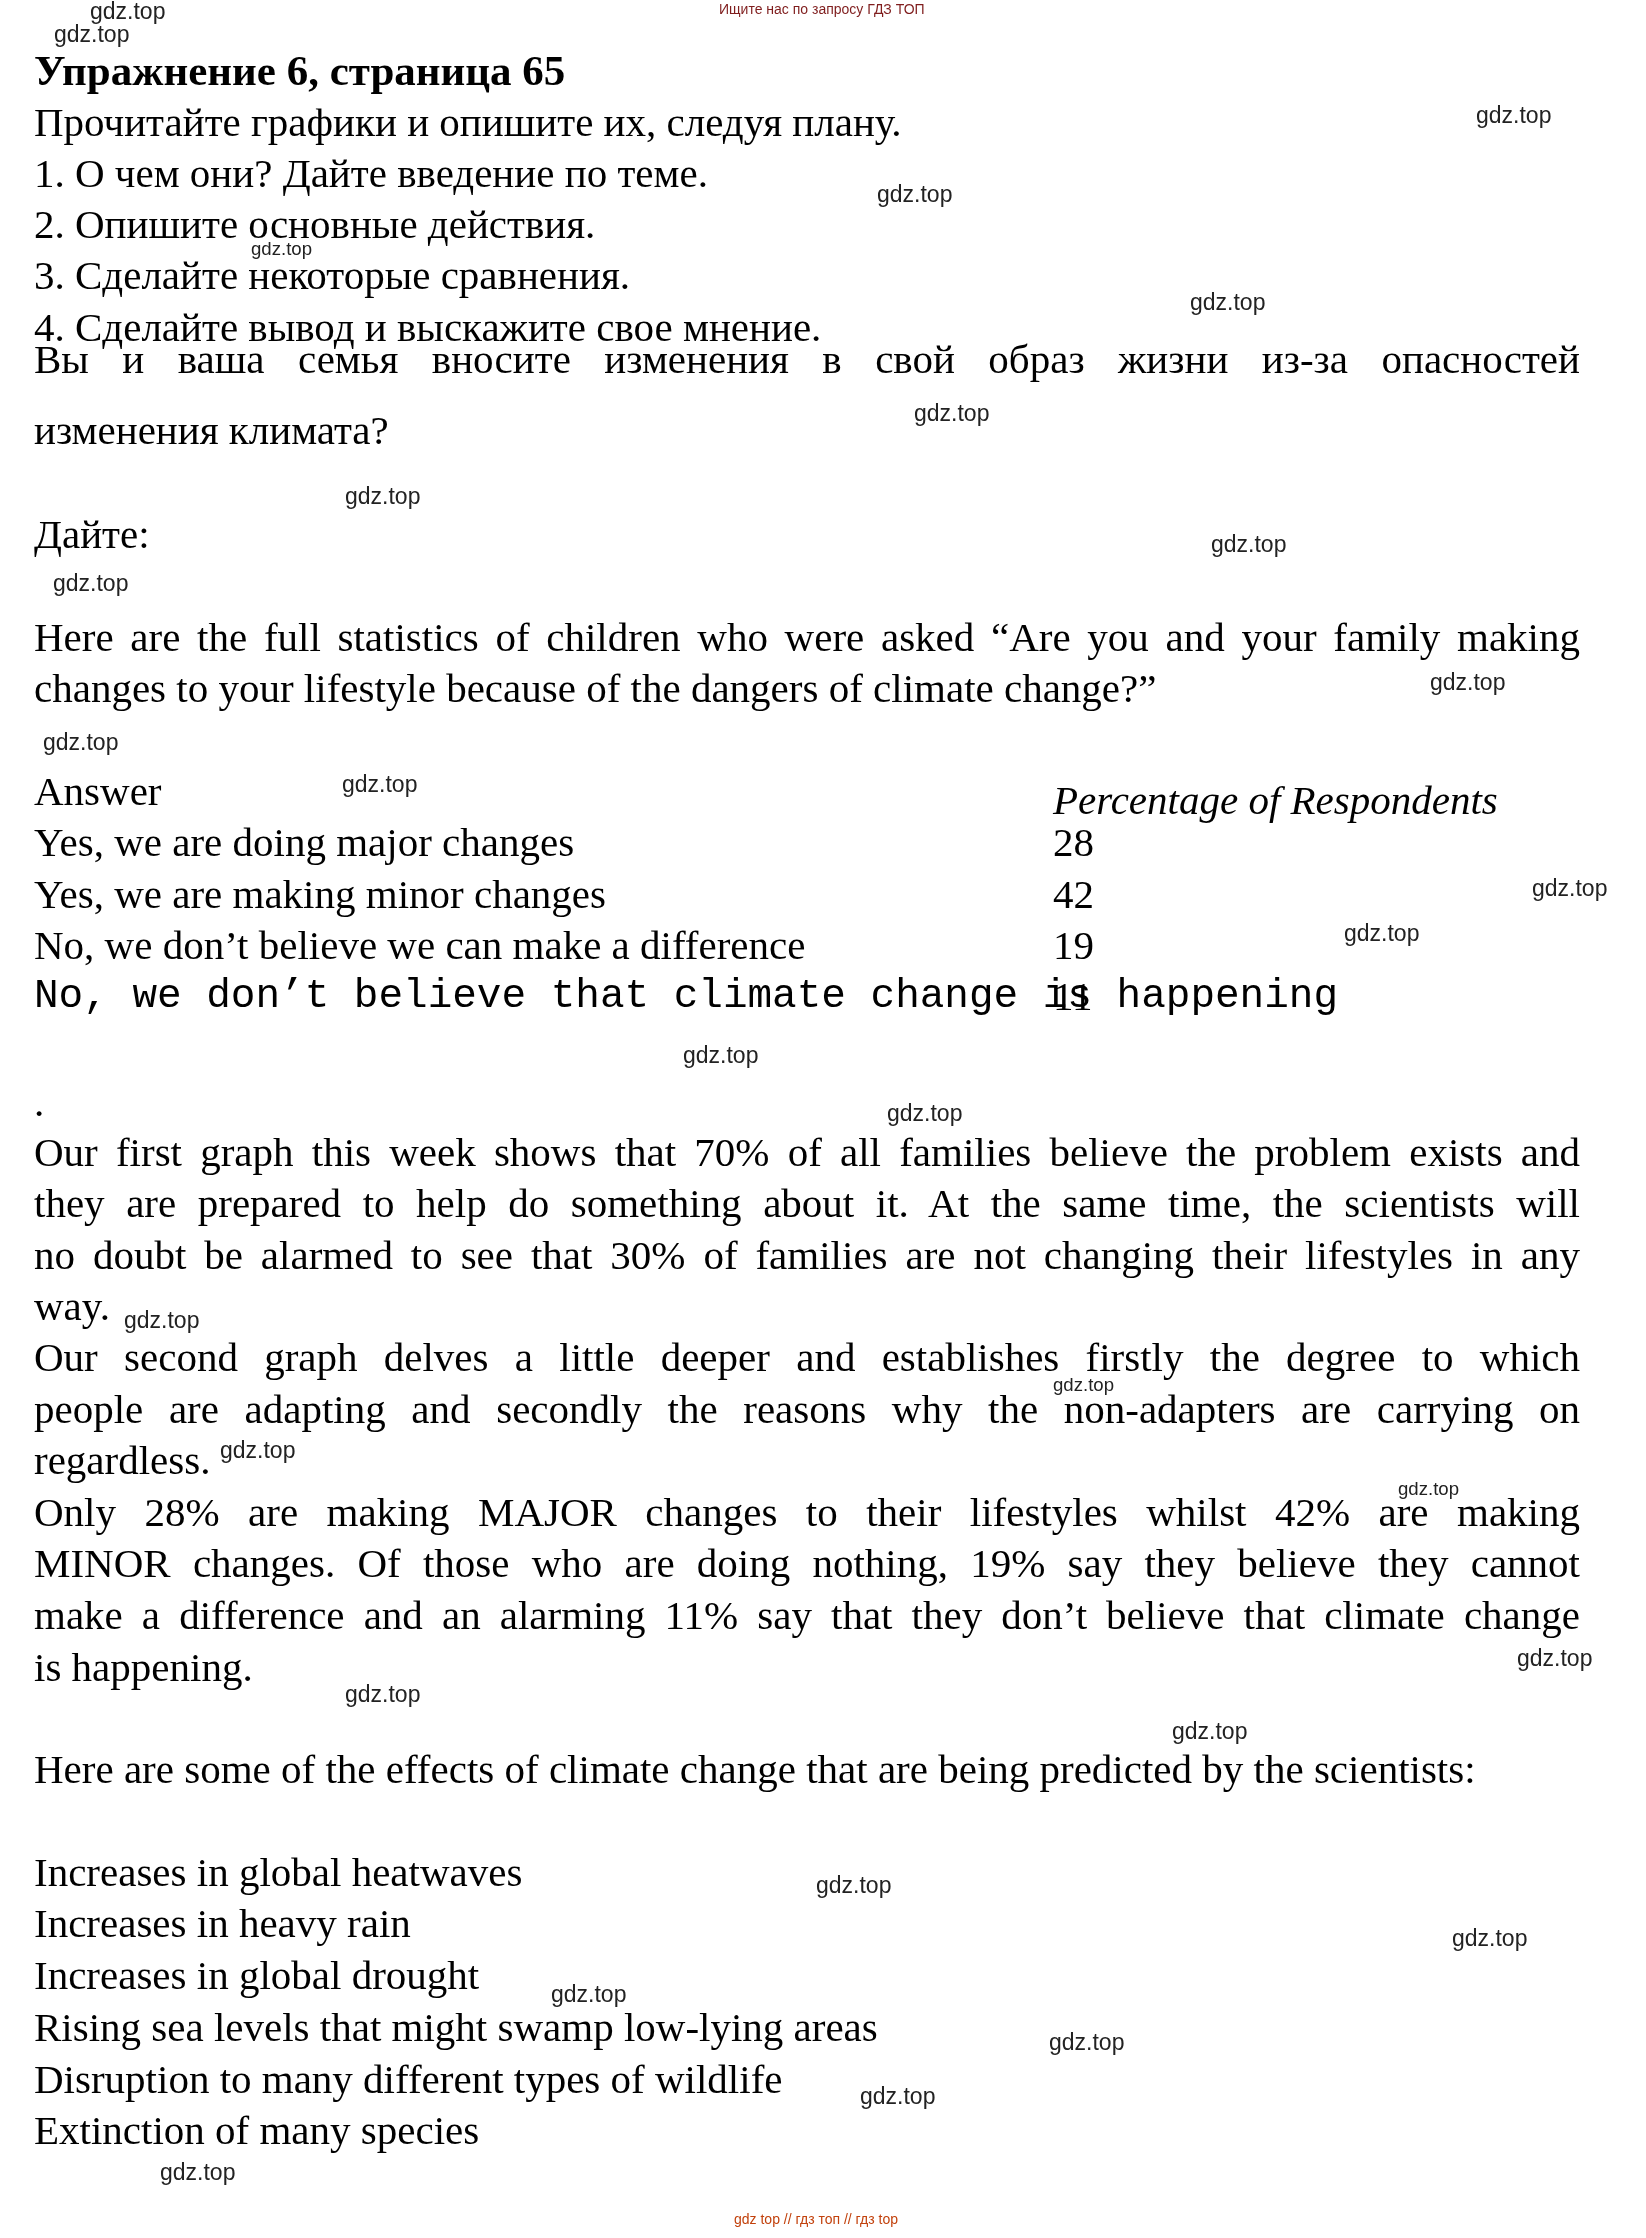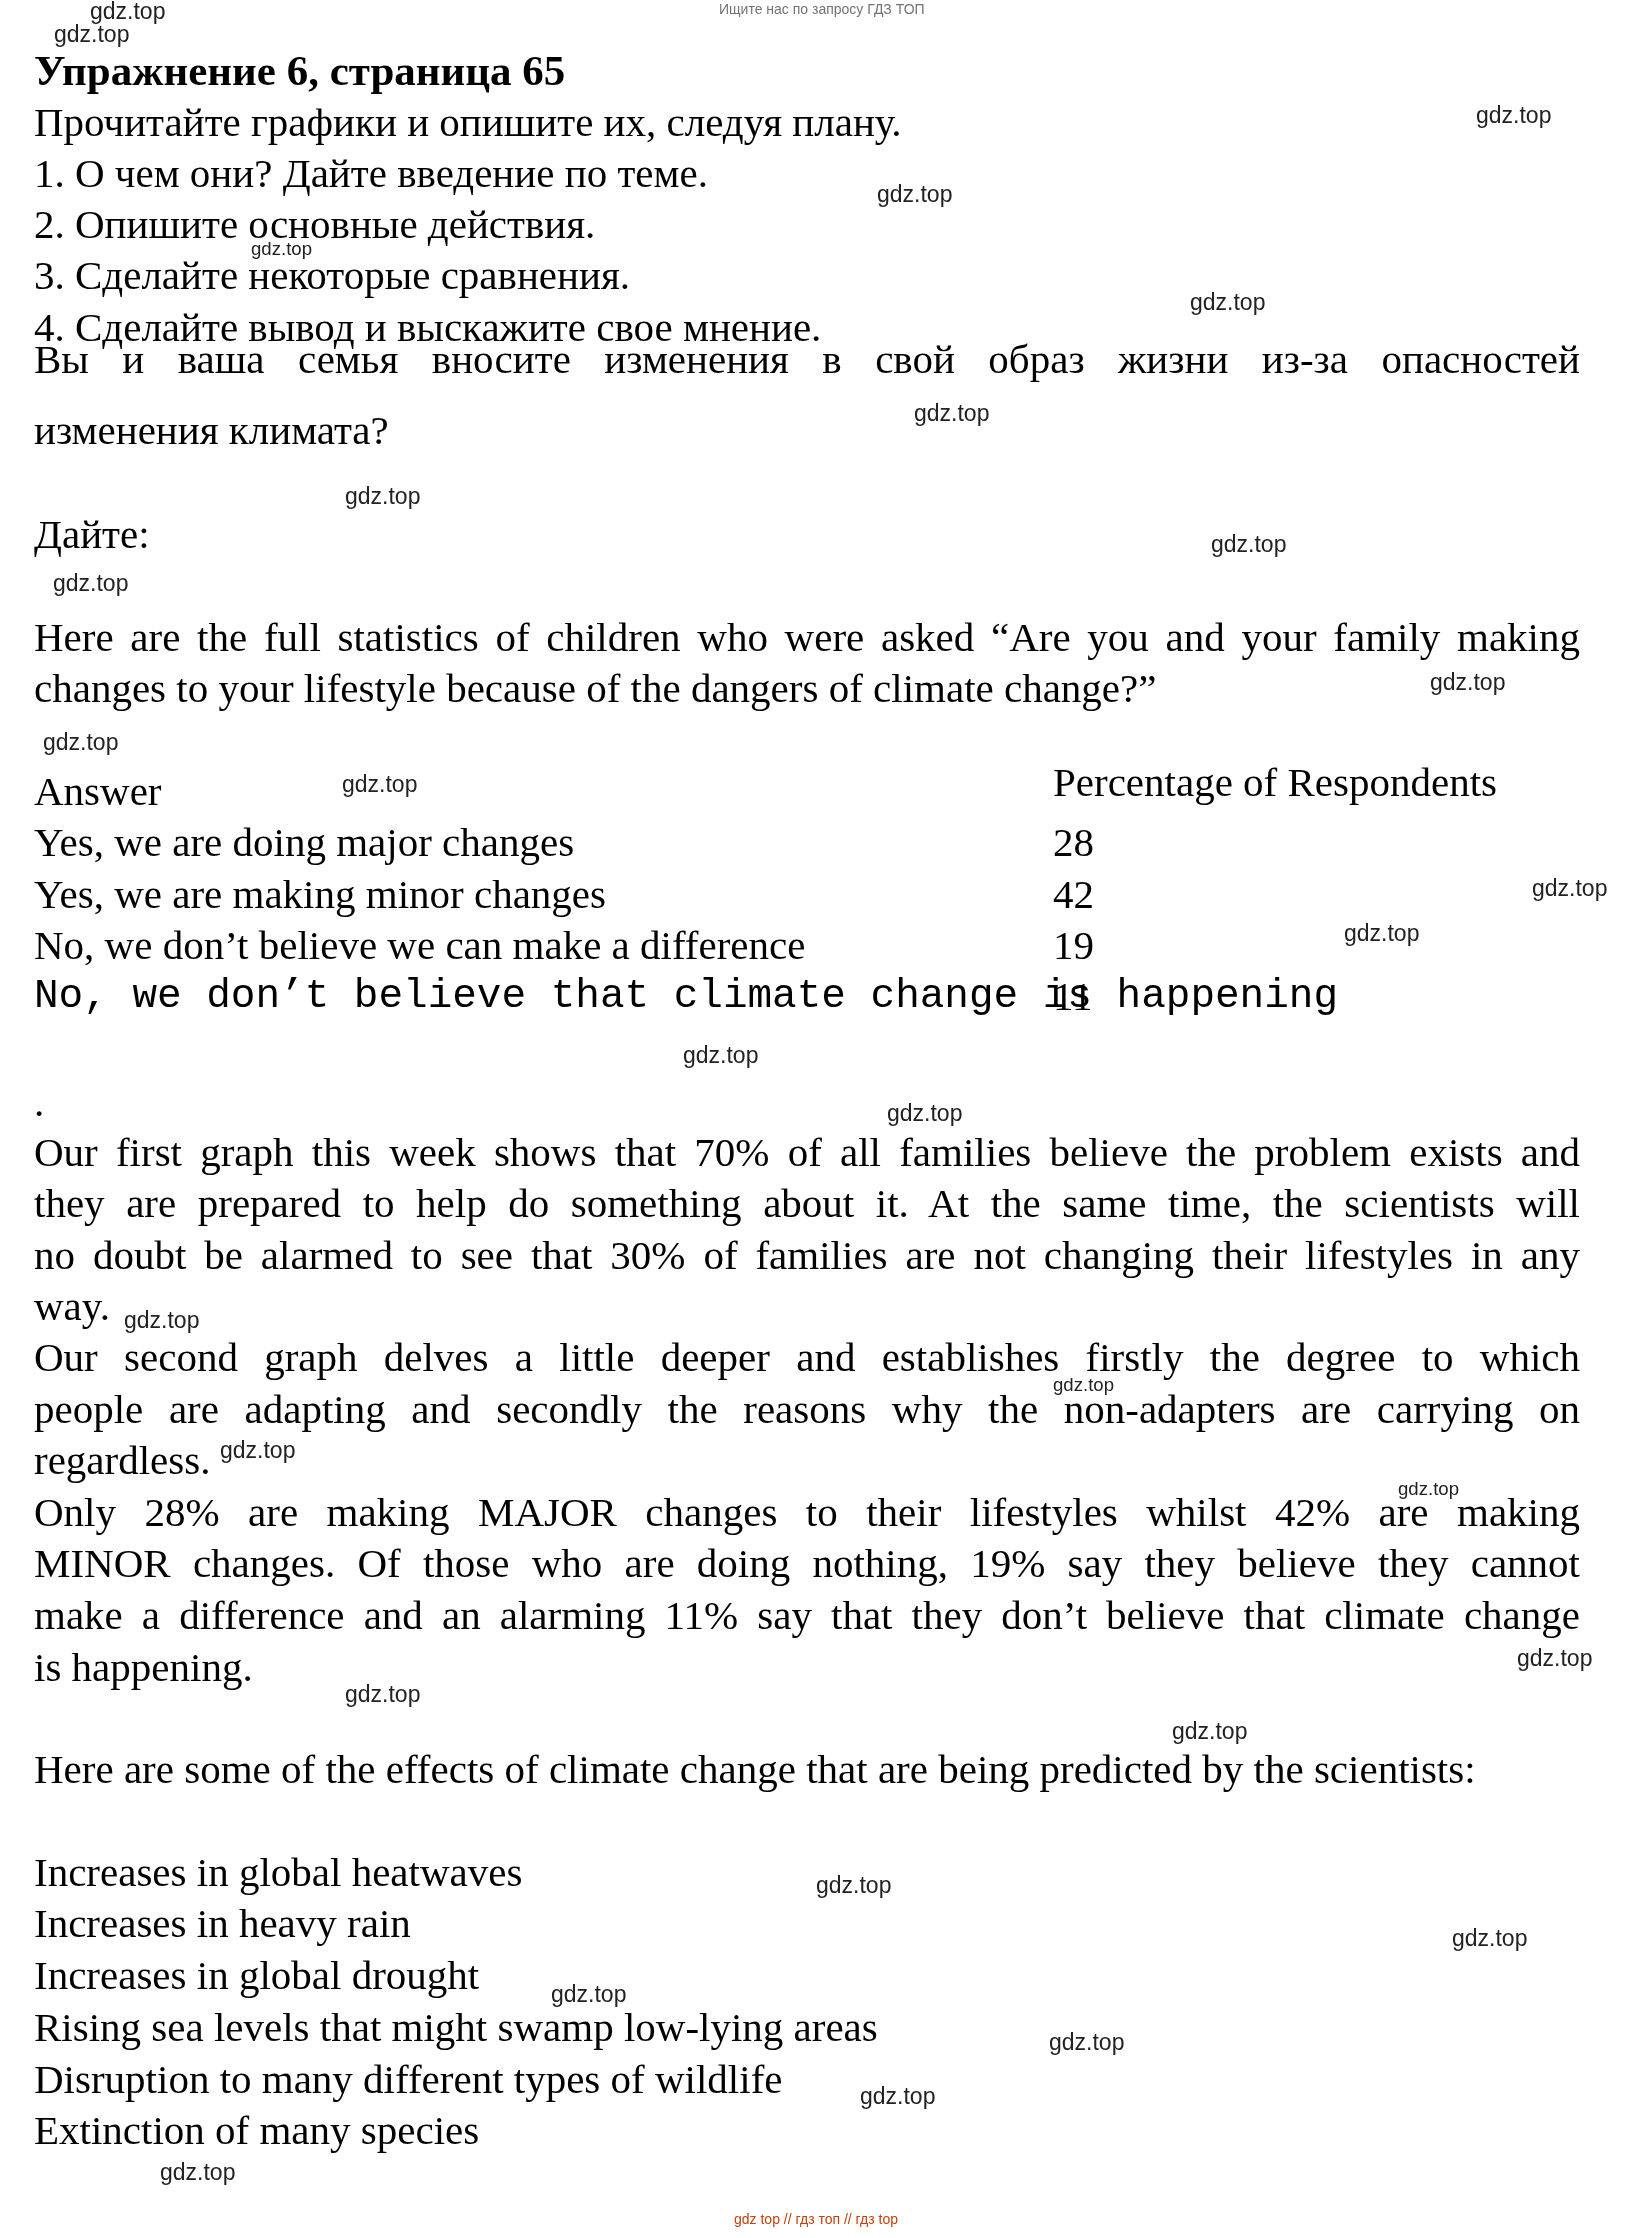--- a/index.html
+++ b/index.html
@@ -12,41 +12,41 @@
   .wm-small { font-size: 18.6px; }
   .banner { position: absolute; top: 1.5px; left: 719px; font-family: "Liberation Sans", sans-serif; font-size: 14px; line-height: 1; }
   .footer { position: absolute; top: 2212px; left: 734px; font-family: "Liberation Sans", sans-serif; font-size: 14px; line-height: 1; }
   .col2 { left: 1053px; }
 </style>
 </head>
 <body>
 
 <div class="page">
 
-  <div class="banner" style="color:#737373;">Ищите нас по запросу ГДЗ ТОП</div>
+  <div class="banner" style="color:#7f1d1d;">Ищите нас по запросу ГДЗ ТОП</div>
 
   <div class="t title" style="top:49px;">Упражнение 6, страница 65</div>
 
   <div class="t" style="top:102px;">Прочитайте графики и опишите их, следуя плану.</div>
   <div class="t" style="top:153px;">1. О чем они? Дайте введение по теме.</div>
   <div class="t" style="top:204px;">2. Опишите основные действия.</div>
   <div class="t" style="top:255px;">3. Сделайте некоторые сравнения.</div>
   <div class="t" style="top:307px;">4. Сделайте вывод и выскажите свое мнение.</div>
 
   <div class="t just" style="top:339px;">Вы и ваша семья вносите изменения в свой образ жизни из-за опасностей</div>
   <div class="t" style="top:410px;">изменения климата?</div>
 
   <div class="t" style="top:514px;">Дайте:</div>
 
   <div class="t" style="top:668px;">changes to your lifestyle because of the dangers of climate change?”</div>
   <div class="t just" style="top:617px;">Here are the full statistics of children who were asked “Are you and your family making</div>
 
   <div>
     <div class="t" style="top:771px;">Answer</div>
-    <div class="t col2" style="top:762px;">Percentage of Respondents</div>
+    <div class="t col2" style="top:780px;font-style:italic;">Percentage of Respondents</div>
 
     <div class="t" style="top:822px;">Yes, we are doing major changes</div>
     <div class="t col2" style="top:822px;">28</div>
 
     <div class="t" style="top:874px;">Yes, we are making minor changes</div>
     <div class="t col2" style="top:874px;">42</div>
 
     <div class="t" style="top:925px;">No, we don’t believe we can make a difference</div>
     <div class="t col2" style="top:925px;">19</div>
 

